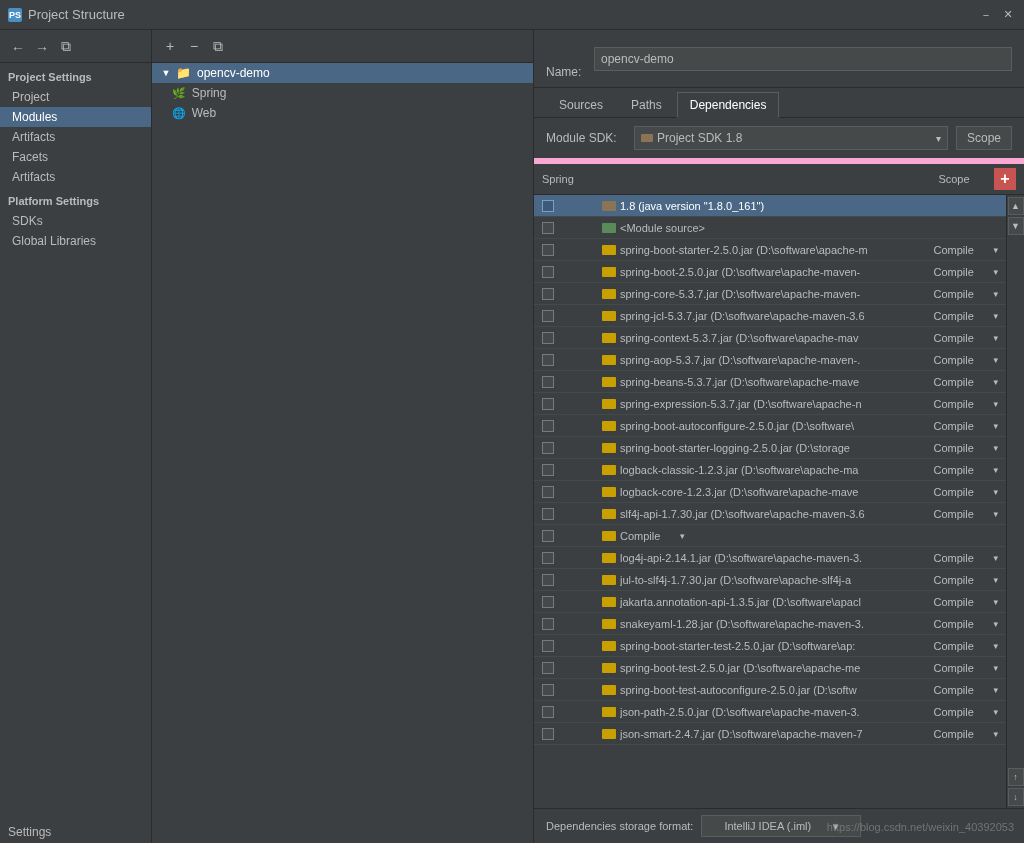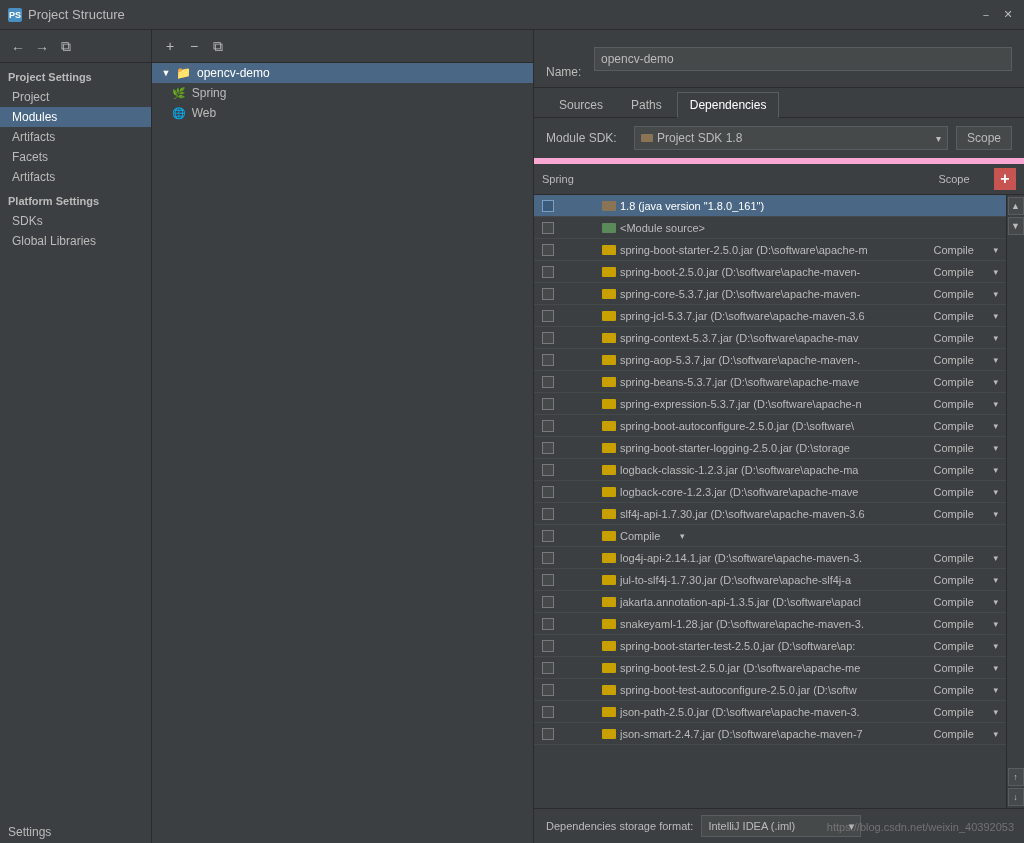--- a/index.html
+++ b/index.html
@@ -283,21 +283,21 @@
       align-items: center;
       padding: 6px 12px;
       border-top: 1px solid #2b2b2b;
       gap: 8px;
     }
     .bottom-label { font-size: 11px; color: #bbbbbb; }
     .bottom-select {
       background: #45494a;
       border: 1px solid #5a5d5f;
       color: #bbbbbb;
-      padding: 2px 6px;
+      padding: 2px 22px;
       font-size: 11px;
       height: 22px;
       display: flex; align-items: center; justify-content: space-between;
       cursor: pointer;
       min-width: 160px;
     }
 
     
     .watermark {
       position: fixed;

